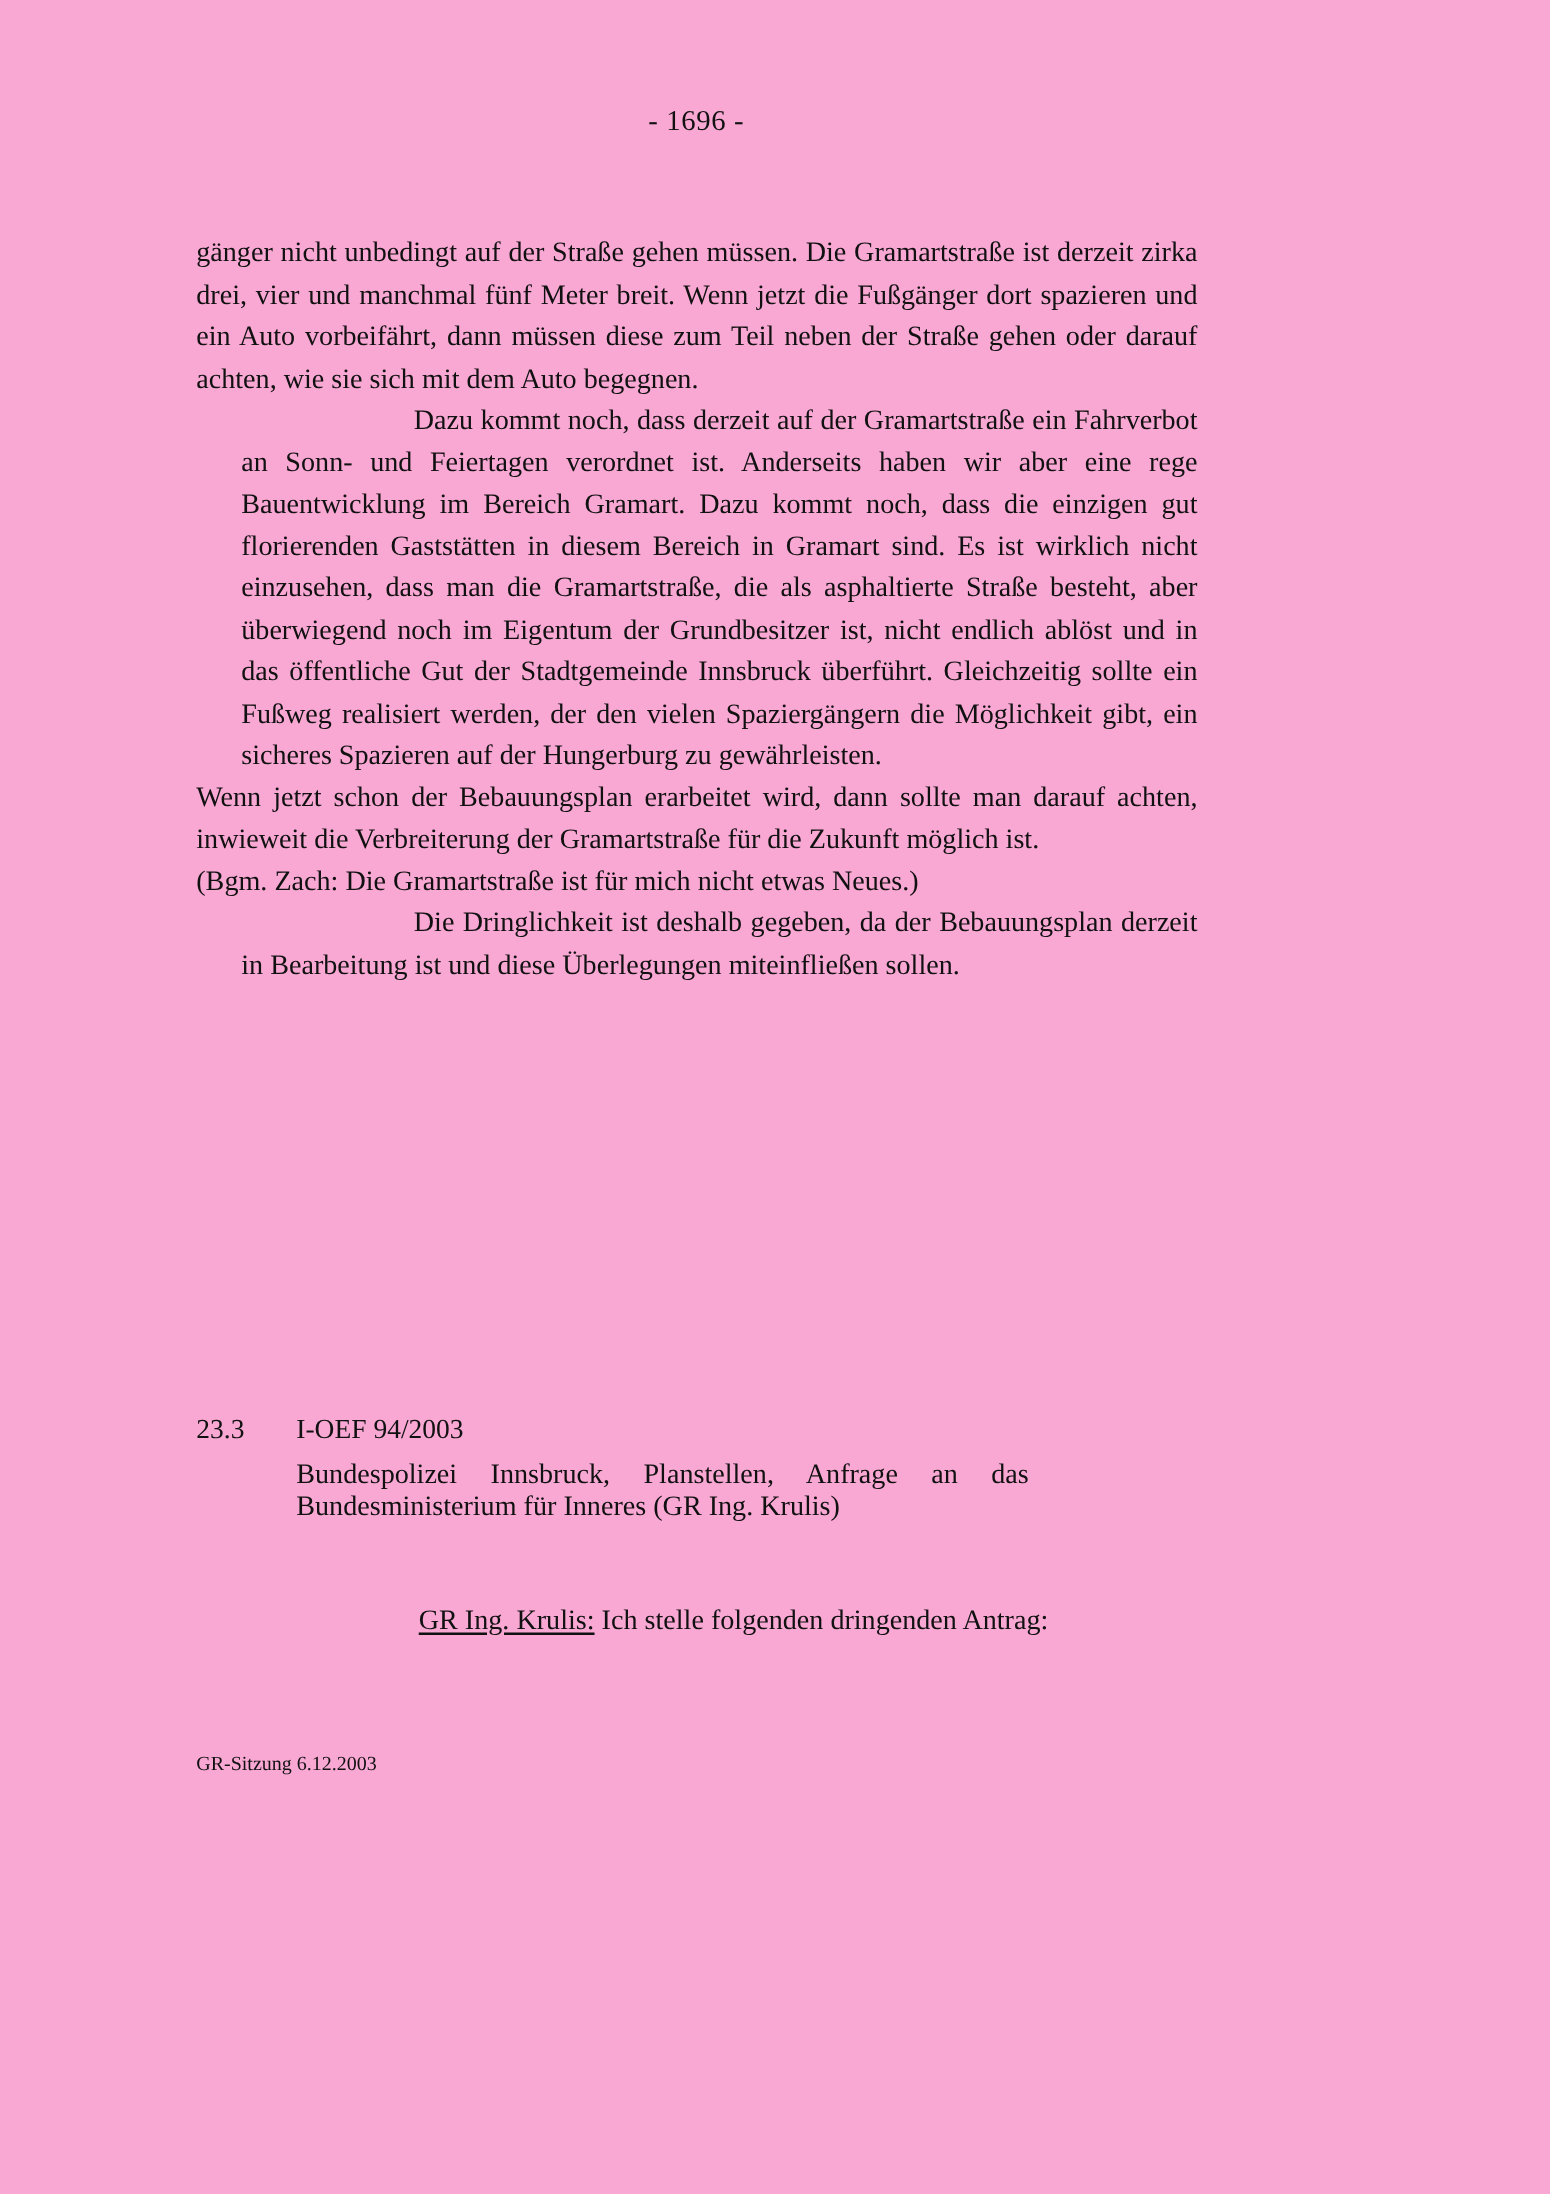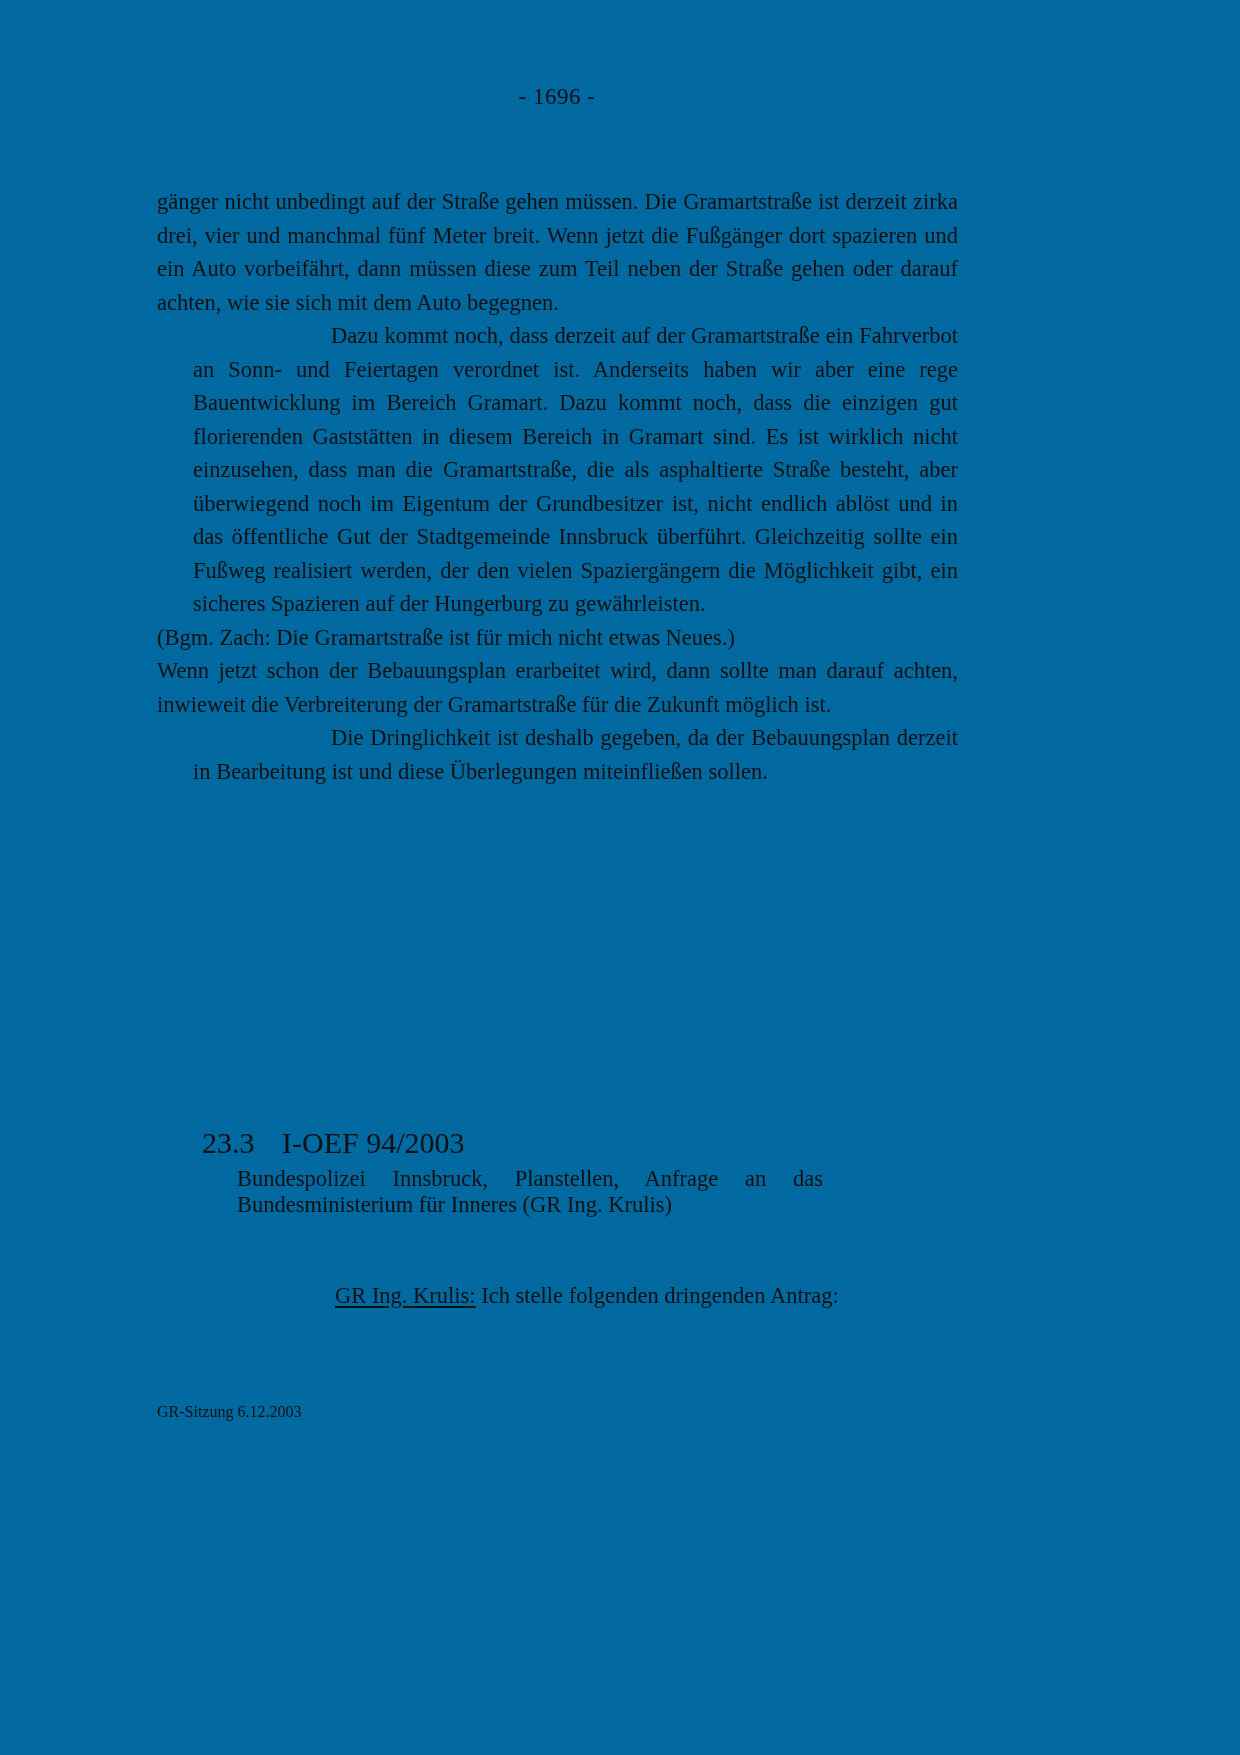--- a/index.html
+++ b/index.html
@@ -4,21 +4,21 @@
 <style>
   html, body {
     margin: 0;
     padding: 0;
     background: #ffffff;
   }
   .page {
     position: relative;
     width: 1240px;
     height: 1755px;
-    background: #0369a1;
+    background: #f9a8d4;
     color: #111111;
     font-family: "Liberation Serif", "DejaVu Serif", serif;
     overflow: hidden;
   }
   .page-number {
     position: absolute;
     top: 84px;
     left: 157px;
     width: 800px;
     text-align: center;
@@ -40,23 +40,22 @@
   }
   .body-text p.indent {
     text-indent: 138px;
     margin-left: 36px;
   }
   .section-heading {
     position: absolute;
     top: 1128px;
     left: 157px;
     width: 801px;
-    font-size: 30px;
+    font-size: 22px;
     line-height: 30px;
-    margin-left: 45px;
   }
   .sec-num {
     display: inline-block;
     width: 80px;
   }
   .section-subtitle {
     position: absolute;
     top: 1166px;
     left: 237px;
     width: 586px;
@@ -89,22 +88,22 @@
 </head>
 <body>
 
 <div class="page">
 
   <div class="page-number">- 1696 -</div>
 
   <div class="body-text">
     <p class="para">gänger nicht unbedingt auf der Straße gehen müssen. Die Gramartstraße ist derzeit zirka drei, vier und manchmal fünf Meter breit. Wenn jetzt die Fußgänger dort spazieren und ein Auto vorbeifährt, dann müssen diese zum Teil neben der Straße gehen oder darauf achten, wie sie sich mit dem Auto begegnen.</p>
     <p class="para indent">Dazu kommt noch, dass derzeit auf der Gramartstraße ein Fahrverbot an Sonn- und Feiertagen verordnet ist. Anderseits haben wir aber eine rege Bauentwicklung im Bereich Gramart. Dazu kommt noch, dass die einzigen gut florierenden Gaststätten in diesem Bereich in Gramart sind. Es ist wirklich nicht einzusehen, dass man die Gramartstraße, die als asphaltierte Straße besteht, aber überwiegend noch im Eigentum der Grundbesitzer ist, nicht endlich ablöst und in das öffentliche Gut der Stadtgemeinde Innsbruck überführt. Gleichzeitig sollte ein Fußweg realisiert werden, der den vielen Spaziergängern die Möglichkeit gibt, ein sicheres Spazieren auf der Hungerburg zu gewährleisten.</p>
+    <p class="para">Wenn jetzt schon der Bebauungsplan erarbeitet wird, dann sollte man darauf achten, inwieweit die Verbreiterung der Gramartstraße für die Zukunft möglich ist.</p>
     <p class="para">(Bgm. Zach: Die Gramartstraße ist für mich nicht etwas Neues.)</p>
-    <p class="para">Wenn jetzt schon der Bebauungsplan erarbeitet wird, dann sollte man darauf achten, inwieweit die Verbreiterung der Gramartstraße für die Zukunft möglich ist.</p>
     <p class="para indent">Die Dringlichkeit ist deshalb gegeben, da der Bebauungsplan derzeit in Bearbeitung ist und diese Überlegungen miteinfließen sollen.</p>
   </div>
 
   <div class="section-heading">
     <span class="sec-num">23.3</span><span class="sec-code">I-OEF 94/2003</span>
   </div>
 
   <div class="section-subtitle">Bundespolizei Innsbruck, Planstellen, Anfrage an das Bundesministerium für Inneres (GR Ing. Krulis)</div>
 
   <p class="speech-line">

